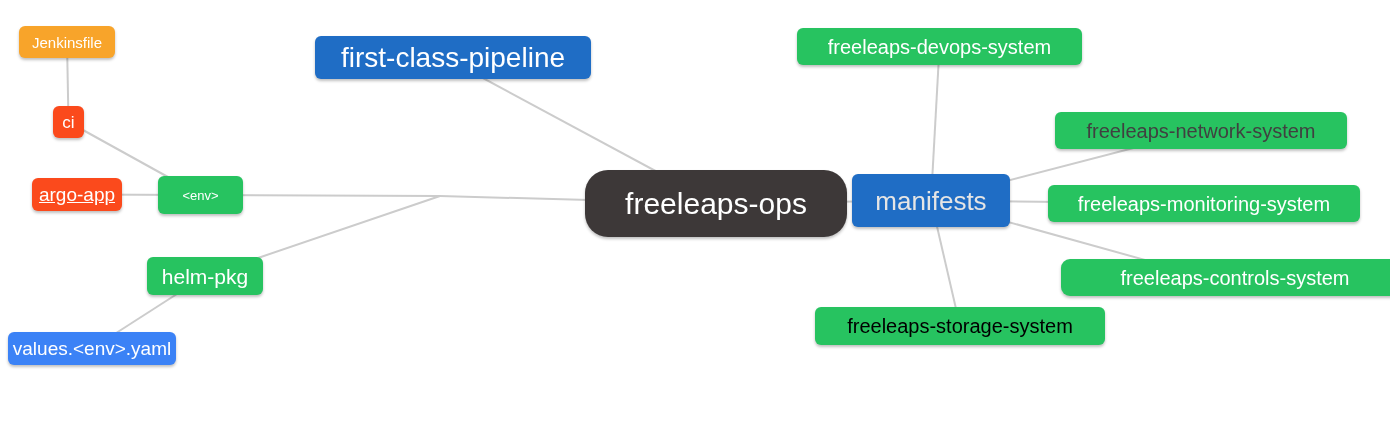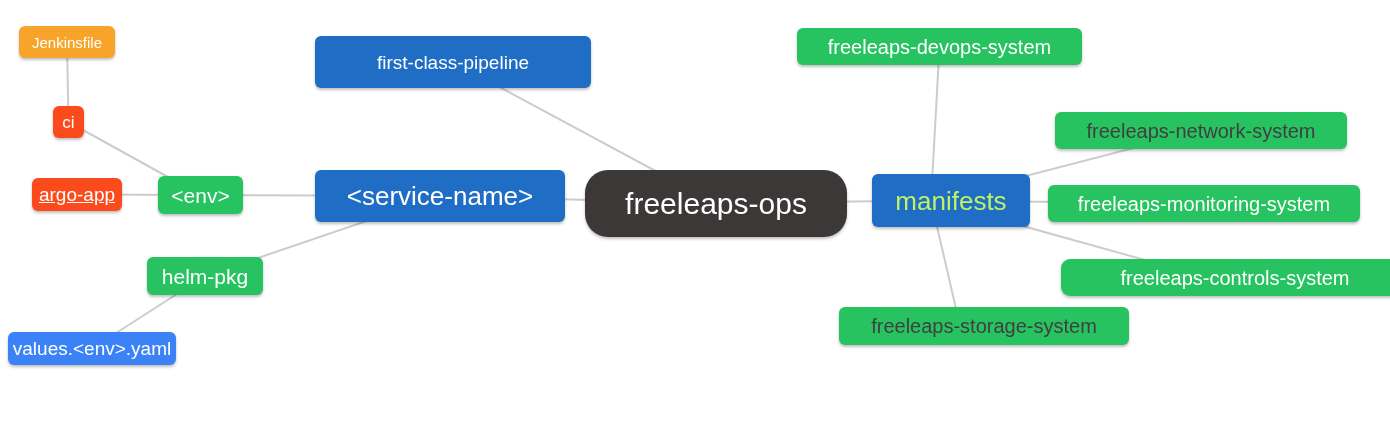--- a/index.html
+++ b/index.html
@@ -54,30 +54,27 @@
       <line x1="931" y1="200.5" x2="939.5" y2="46.5" stroke="#cccccc" stroke-width="2"></line>
       <line x1="931" y1="200.5" x2="1201" y2="130.5" stroke="#cccccc" stroke-width="2"></line>
       <line x1="931" y1="200.5" x2="1204" y2="203.5" stroke="#cccccc" stroke-width="2"></line>
       <line x1="931" y1="200.5" x2="1208" y2="277.5" stroke="#cccccc" stroke-width="2"></line>
       <line x1="931" y1="200.5" x2="960" y2="326" stroke="#cccccc" stroke-width="2"></line>
     </svg>
 
 <div class="node" style="left: 585px; top: 170px; width: 262px; height: 67px; font-size: 30px; background: rgb(61, 56, 56); color: rgb(255, 255, 255); border-radius: 23px;">
       <span>freeleaps-ops</span>
     </div>
-    <div class="node" style="left: 315px; top: 36px; width: 276px; height: 52px; font-size: 19px; background: rgb(31, 109, 197); color: rgb(255, 255, 255);">
+    <div class="node" style="left: 315px; top: 36px; width: 276px; height: 43px; font-size: 28px; background: rgb(31, 109, 197); color: rgb(255, 255, 255);">
       <span>first-class-pipeline</span>
     </div>
-    <div class="node" style="left: 315px; top: 170px; width: 250px; height: 52px; font-size: 26px; background: rgb(31, 109, 197); color: rgb(255, 255, 255);">
-      <span>&lt;service-name&gt;</span>
-    </div>
-    <div class="node" style="left: 852px; top: 174px; width: 158px; height: 53px; font-size: 26px; background: rgb(31, 109, 197); color: #bef264; margin-left: 20px;">
+    <div class="node" style="left: 852px; top: 174px; width: 158px; height: 53px; font-size: 26px; background: rgb(31, 109, 197); color: #e5e5e5;">
       <span>manifests</span>
     </div>
-    <div class="node" style="left: 158px; top: 176px; width: 85px; height: 38px; font-size: 21px; background: rgb(39, 195, 96); color: rgb(255, 255, 255);">
+    <div class="node" style="left: 158px; top: 176px; width: 85px; height: 38px; font-size: 13px; background: rgb(39, 195, 96); color: rgb(255, 255, 255);">
       <span>&lt;env&gt;</span>
     </div>
     <div class="node" style="left: 147px; top: 257px; width: 116px; height: 38px; font-size: 21px; background: rgb(39, 195, 96); color: rgb(255, 255, 255);">
       <span>helm-pkg</span>
     </div>
     <div class="node" style="left: 53px; top: 106px; width: 31px; height: 32px; font-size: 17px; background: rgb(251, 74, 28); color: rgb(255, 255, 255);">
       <span>ci</span>
     </div>
     <div class="node" style="left: 32px; top: 178px; width: 90px; height: 33px; font-size: 19px; background: rgb(251, 74, 28); color: rgb(255, 255, 255); text-decoration: underline;">
       <span>argo-app</span>
@@ -93,16 +90,16 @@
     </div>
     <div class="node" style="left: 1055px; top: 112px; width: 292px; height: 37px; font-size: 20px; background: rgb(39, 195, 96); color: #404040;">
       <span>freeleaps-network-system</span>
     </div>
     <div class="node" style="left: 1048px; top: 185px; width: 312px; height: 37px; font-size: 20px; background: rgb(39, 195, 96); color: rgb(255, 255, 255);">
       <span>freeleaps-monitoring-system</span>
     </div>
     <div class="node" style="left: 1061px; top: 259px; width: 348px; height: 37px; font-size: 20px; background: rgb(39, 195, 96); color: rgb(255, 255, 255); border-radius: 9px;">
       <span>freeleaps-controls-system</span>
     </div>
-    <div class="node" style="left: 815px; top: 307px; width: 290px; height: 38px; font-size: 20px; background: rgb(39, 195, 96); color: #404040; margin-left: 24px;">
+    <div class="node" style="left: 815px; top: 307px; width: 290px; height: 38px; font-size: 20px; background: rgb(39, 195, 96); color: #000000;">
       <span>freeleaps-storage-system</span>
     </div>
   </div>
 
 </body></html>

